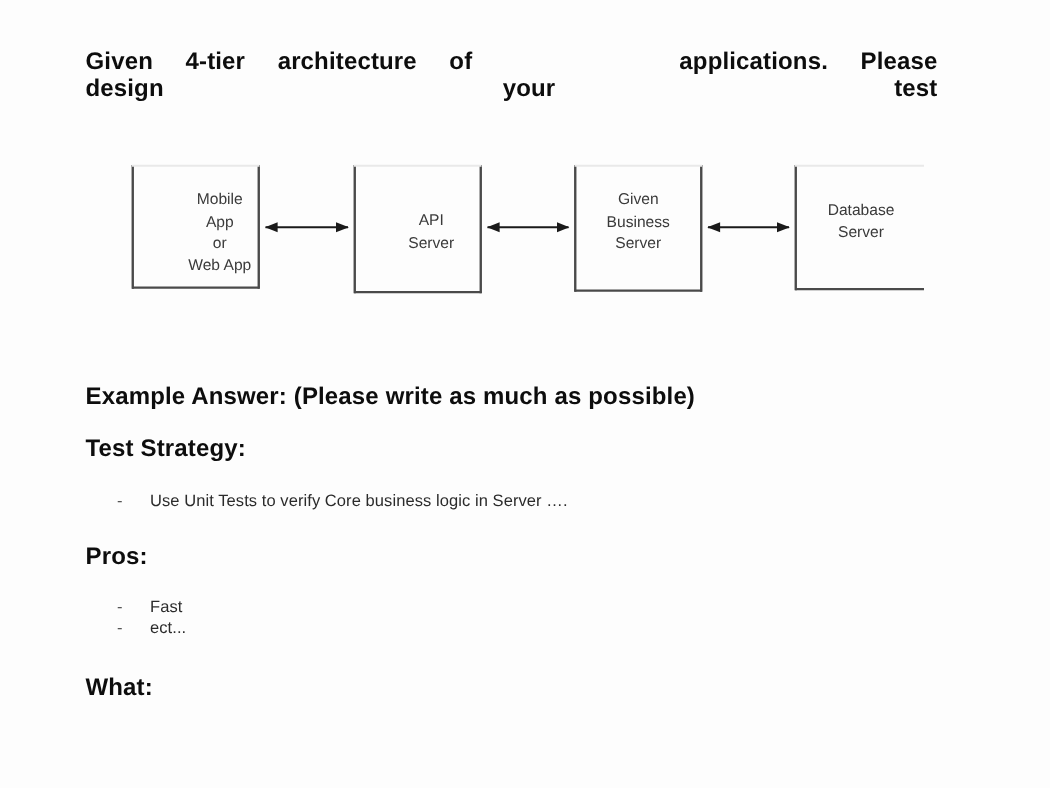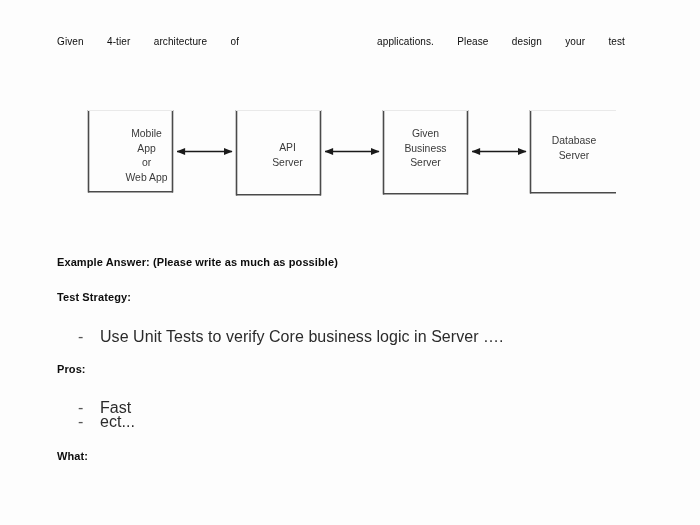--- a/index.html
+++ b/index.html
@@ -25,22 +25,22 @@
   }
 
   
   .question-block {
     position: absolute;
     left: 57px;
     top: 33px;
     width: 568px;
   }
   .question-line {
-    font-size: 10px;
-    font-weight: normal;
+    font-size: 16px;
+    font-weight: bold;
     line-height: 18.3px;
     color: #0d0d0d;
     text-align: justify;
     text-justify: inter-word;
     letter-spacing: 0.1px;
     white-space: pre-wrap;
   }
   .question-line.l1 {
     text-align-last: justify;
   }
@@ -72,30 +72,30 @@
     font-size: 10.4px;
     line-height: 14.6px;
     color: #3a3a3a;
     font-family: "Liberation Sans", sans-serif;
   }
 
   
   .ans-heading {
     position: absolute;
     left: 57px;
-    font-size: 11px;
+    font-size: 16px;
     font-weight: bold;
     color: #0d0d0d;
     letter-spacing: 0.1px;
     white-space: nowrap;
   }
   .bullet-row {
     position: absolute;
     left: 78px;
-    font-size: 16px;
+    font-size: 11px;
     color: #2b2b2b;
     white-space: nowrap;
     letter-spacing: 0.05px;
   }
   .bullet-dash {
     display: inline-block;
     width: 22px;
     color: #555555;
   }
   .bullet-text {

